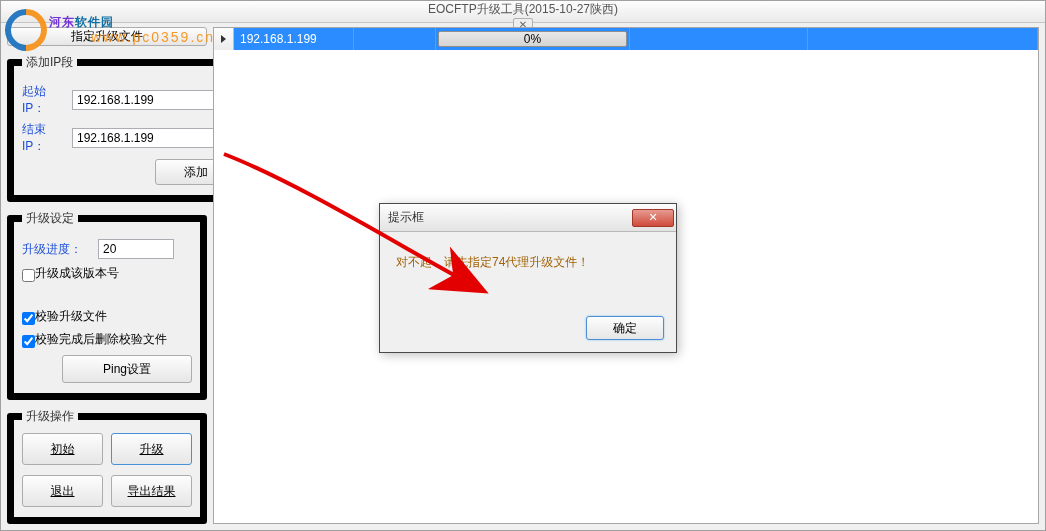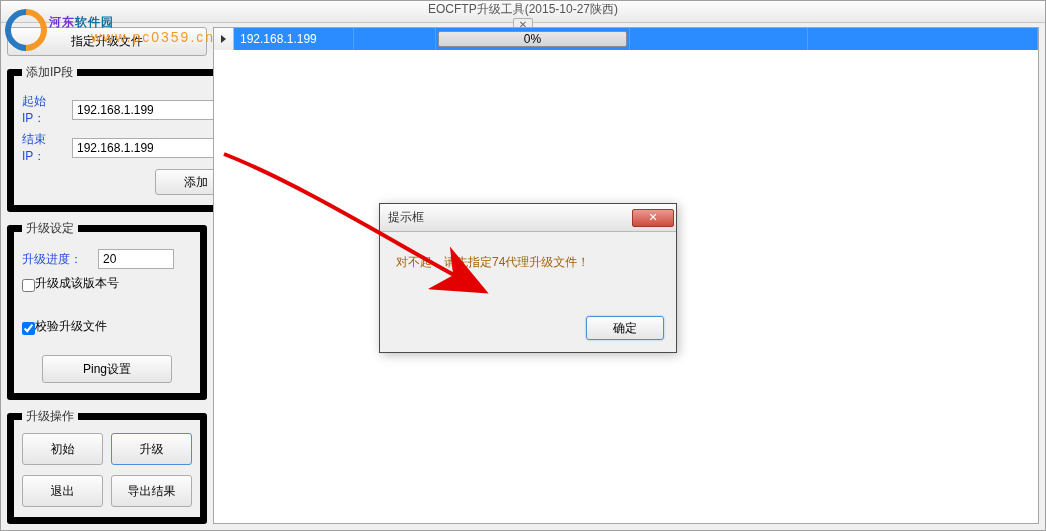--- a/index.html
+++ b/index.html
@@ -24,21 +24,21 @@
 
 .row { display: flex; align-items: center; gap: 4px; margin: 4px 0; }
 .row label { width: 46px; text-align: left; color: #1d4ed8; }
 input[type=text] { height: 20px; border: 1px solid #abadb3; padding: 0 4px; background: #fff; flex: 1; }
 input[type=number] { height: 20px; border: 1px solid #abadb3; padding: 6px 4px; background: #fff; width: 76px; }
 .right { display: flex; justify-content: flex-end; margin-top: 4px; }
 
 .checkrow { display: flex; align-items: flex-end; margin: 6px 0; }
 .checkrow input[type=checkbox] { width: 13px; height: 13px; }
 
-.btnrow { display: flex; gap: 8px; }
+.btnrow { display: flex; gap: 8px; text-decoration: underline; }
 .btnrow .btn { flex: 1; }
 
 .main { flex: 1; border: 1px solid #a7a7a7; background: #fff; position: relative; display: flex; flex-direction: column; }
 
 .thead { display: flex; height: 22px; background: linear-gradient(#fcfcfc,#ececec); border-bottom: 1px solid #c0c0c0; }
 .th { border-right: 1px solid #d0d0d0; padding: 3px 6px; color: #333; }
 .th.rowh { width: 20px; }
 .th.ip { width: 120px; }
 .th.dev { width: 82px; }
 .th.prog { width: 194px; }
@@ -117,21 +117,25 @@
         </div>
         <div class="checkrow">
           <input type="checkbox" style="">
           <span>升级成该版本号</span>
         </div>
         <div style="height:14px"></div>
         <div class="checkrow">
           <input type="checkbox" checked="" style="">
           <span>校验升级文件</span>
         </div>
-        <div style="display:flex;justify-content:center;margin-top:20px">
+        <div class="checkrow">
+          <input type="checkbox" checked="" style="">
+          <span>校验完成后删除校验文件</span>
+        </div>
+        <div style="display:flex;justify-content:flex-end;margin-top:7px">
           <div class="btn" style="width:130px;height:28px">Ping设置</div>
         </div>
       </fieldset>
 
       <fieldset>
         <legend>升级操作</legend>
         <div class="btnrow">
           <div class="btn big">初始</div>
           <div class="btn big" style="border-color:#4a90d9">升级</div>
         </div>

